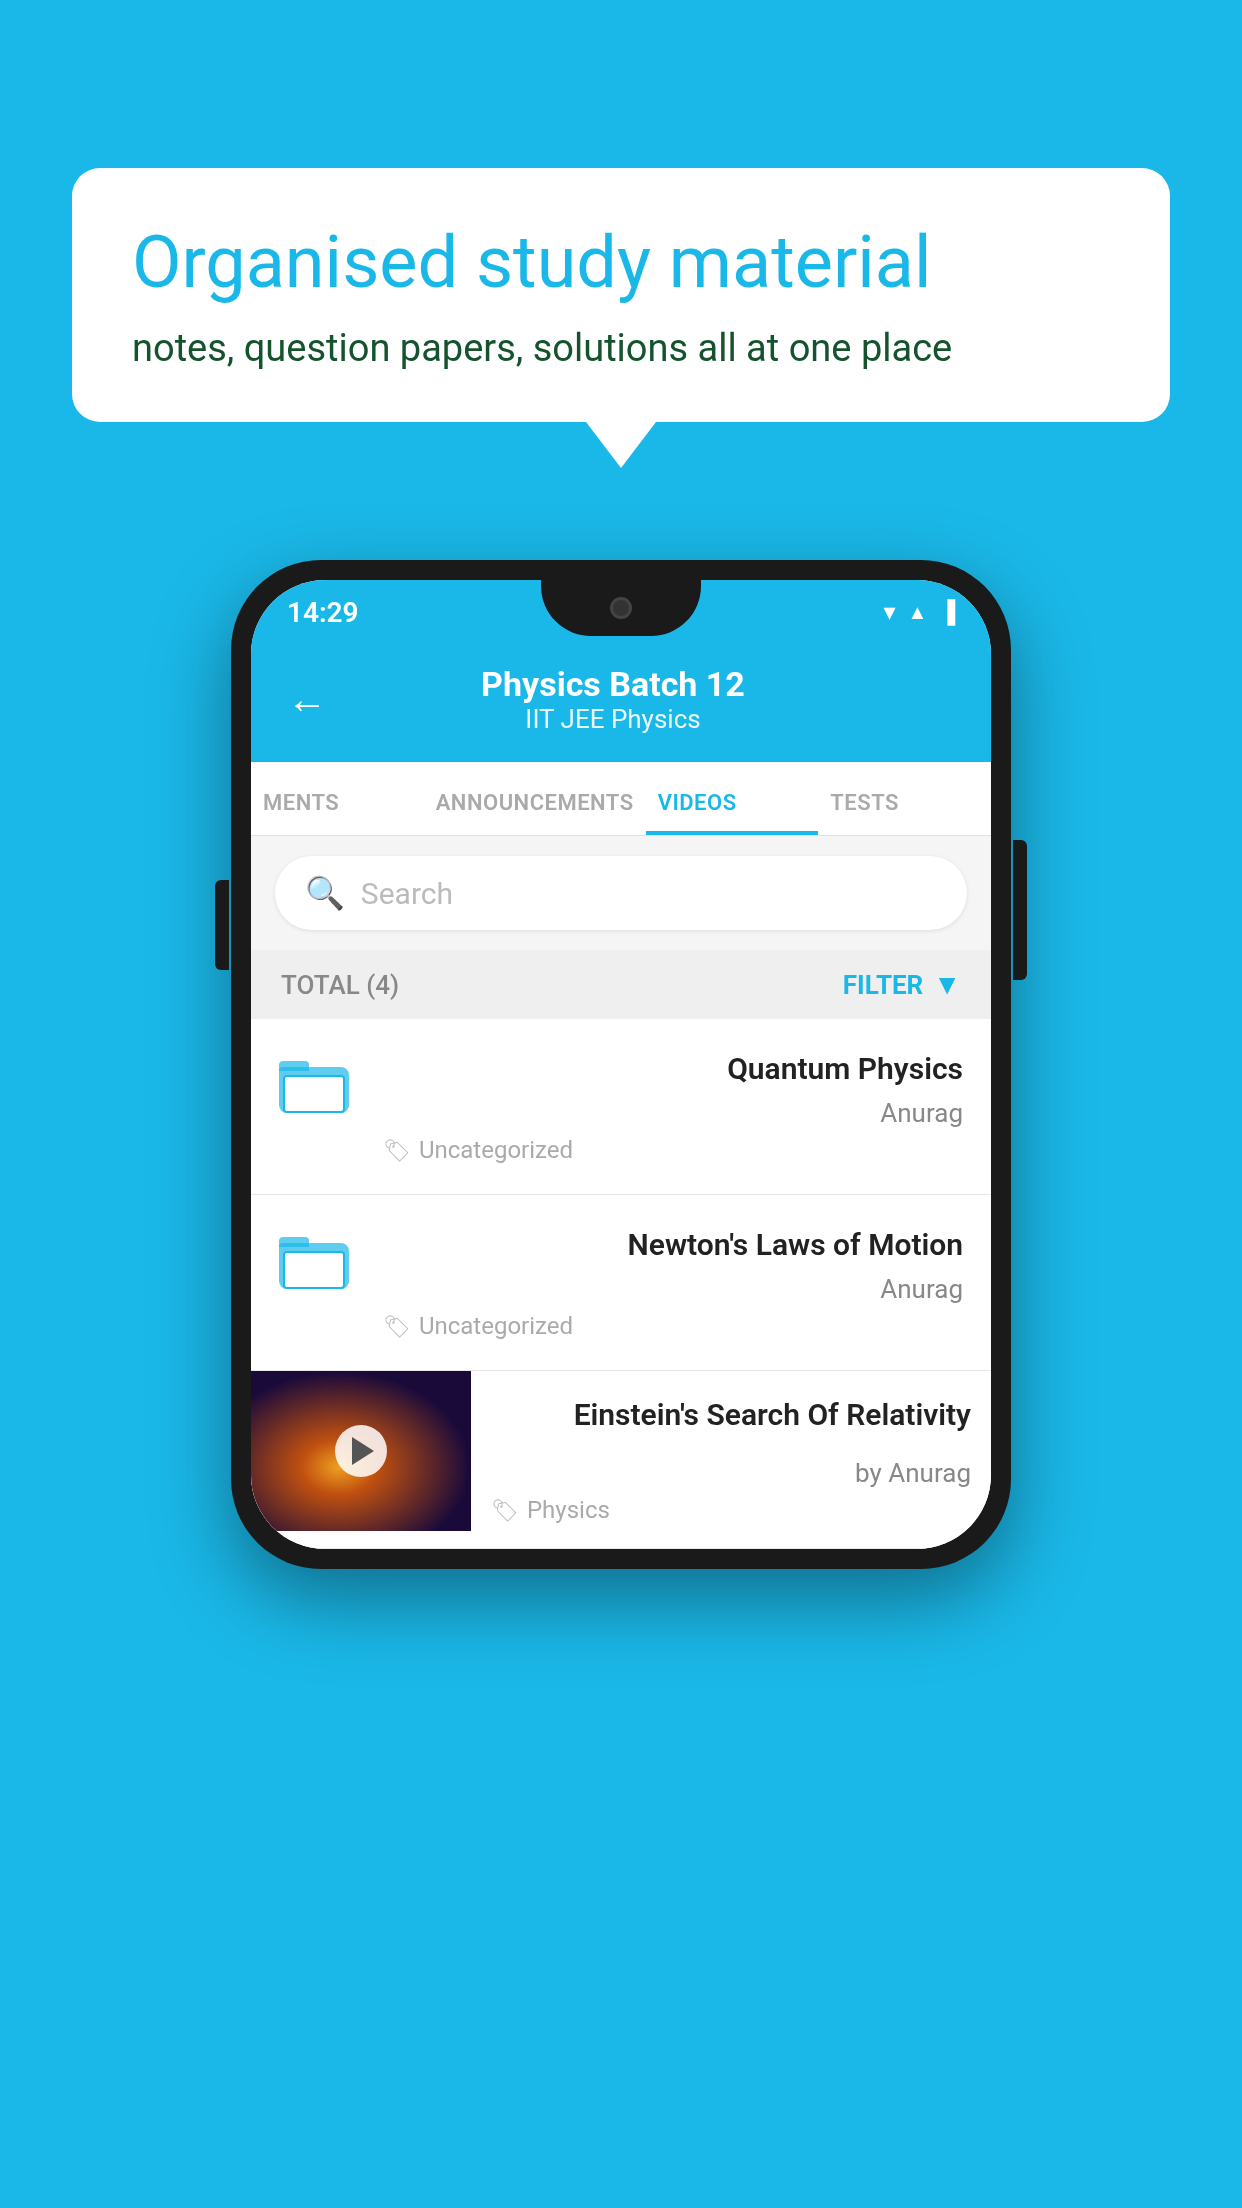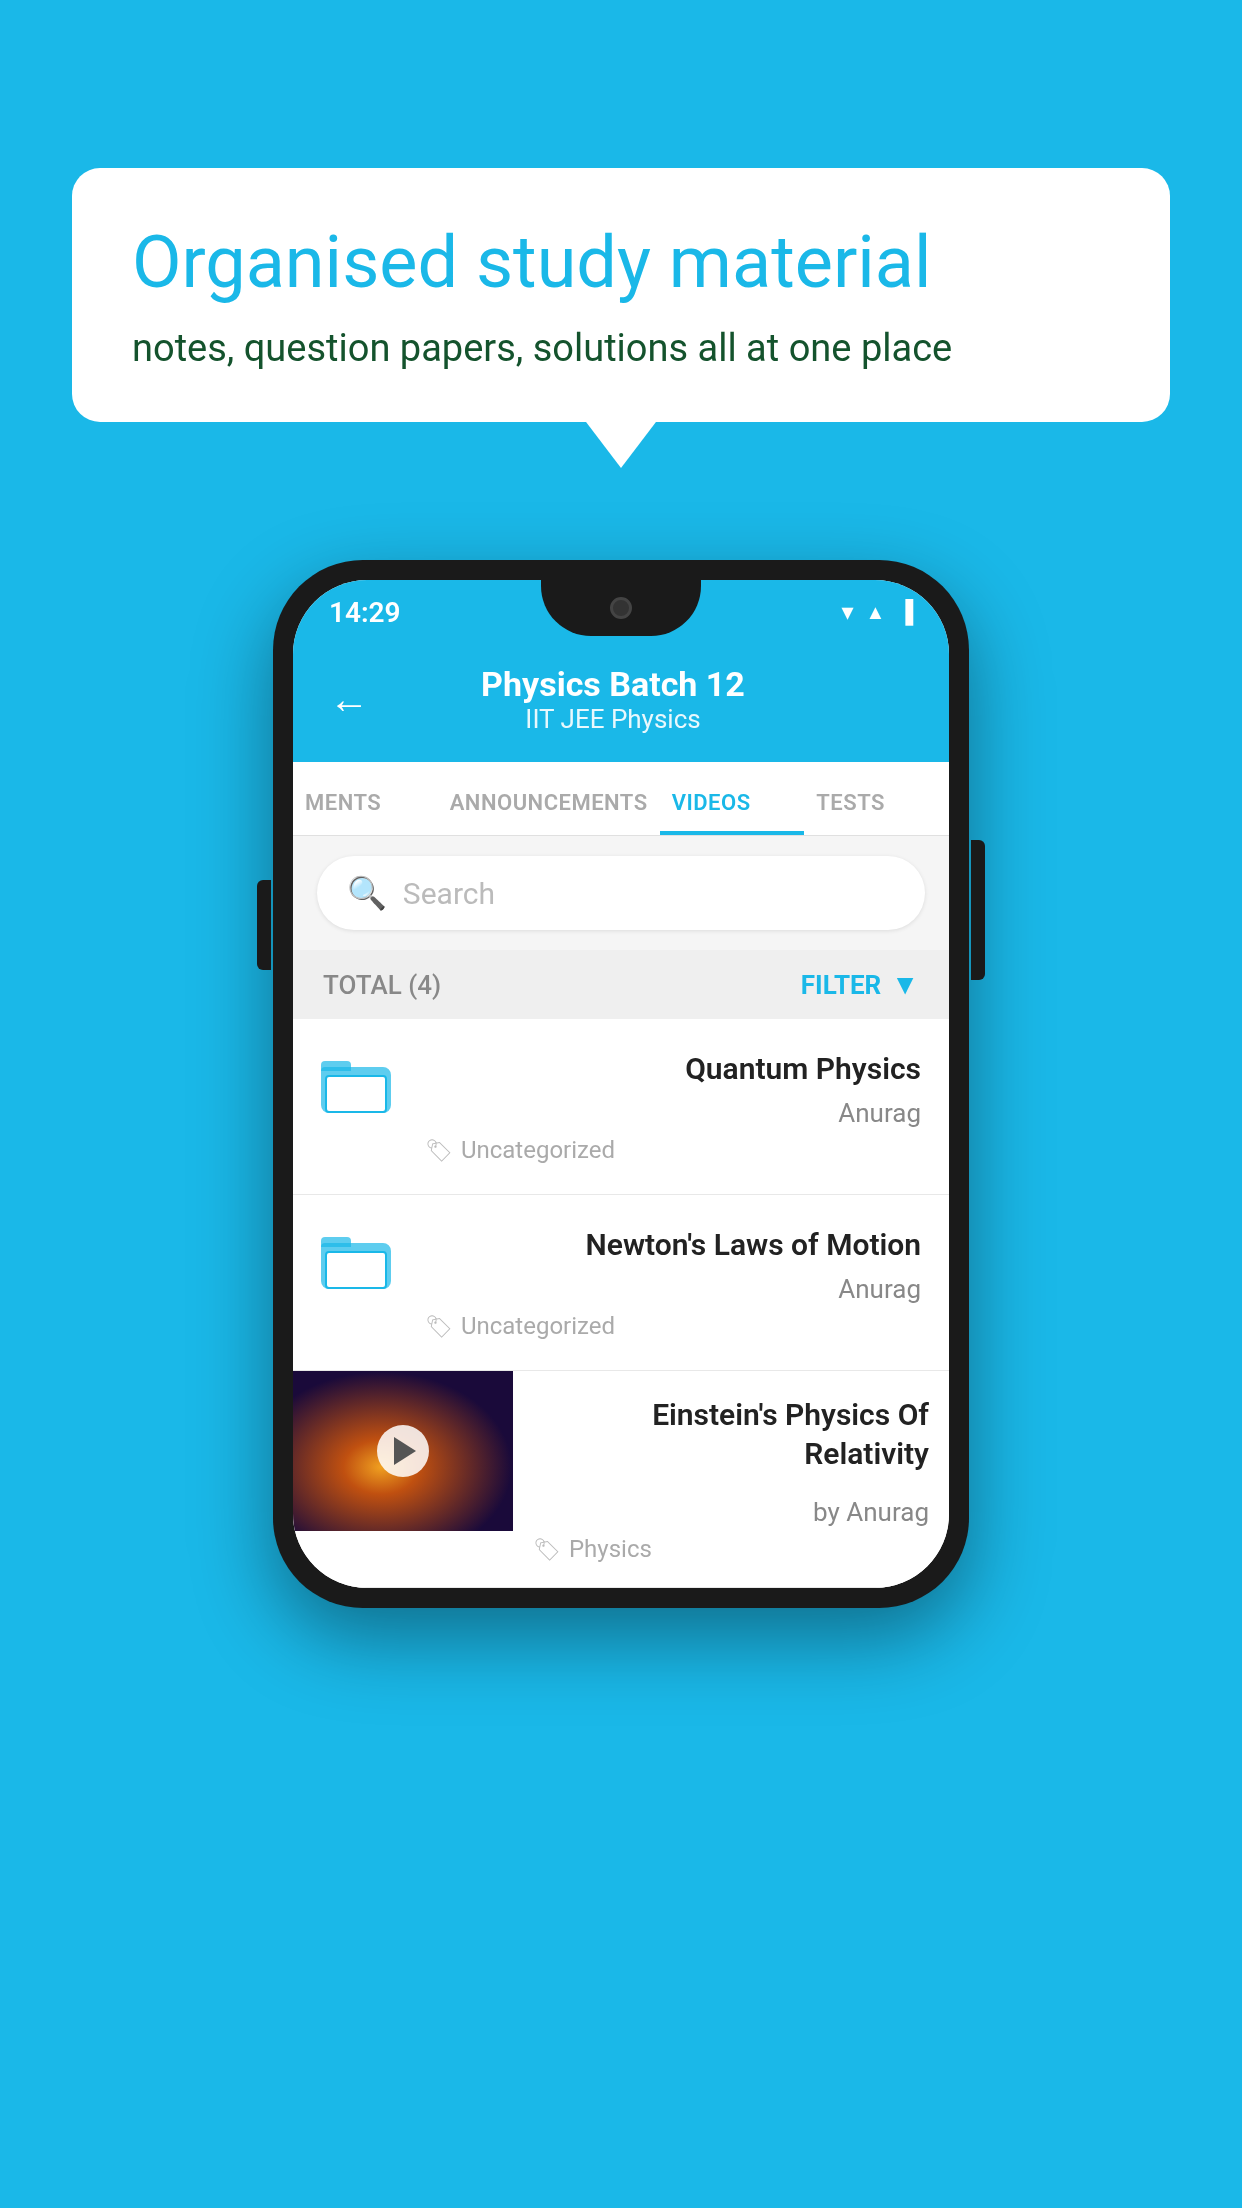--- a/index.html
+++ b/index.html
@@ -51,21 +51,21 @@
       color: #14532d;
       font-weight: 400;
     }
 
     
     .phone-wrapper {
       position: absolute;
       top: 560px;
       left: 50%;
       transform: translateX(-50%);
-      width: 696px;
+      width: 780px;
       z-index: 3;
     }
 
     .phone-outer {
       background: #1a1a1a;
       border-radius: 90px;
       padding: 20px;
       box-shadow: 0 30px 80px rgba(0,0,0,0.4);
       position: relative;
     }
@@ -538,21 +538,21 @@
         </div>
 
         <div class="video-item-thumb">
           <div class="thumb-container">
             <div class="thumb-bg"></div>
             <div class="play-btn">
               <div class="play-triangle"></div>
             </div>
           </div>
           <div class="einstein-info">
-            <div class="einstein-title">Einstein's Physics Of Relativity</div>
+            <div class="einstein-title">Einstein's Search Of Relativity</div>
             <div class="einstein-author">by Anurag</div>
             <div class="einstein-tag">
               <span class="tag-icon">🏷</span>
               <span>Physics</span>
             </div>
           </div>
         </div>
 
       </div>
 

